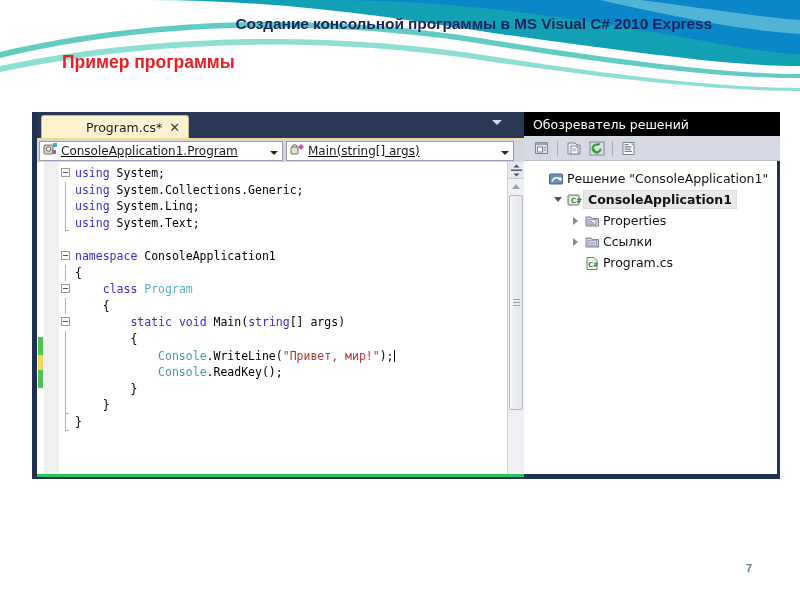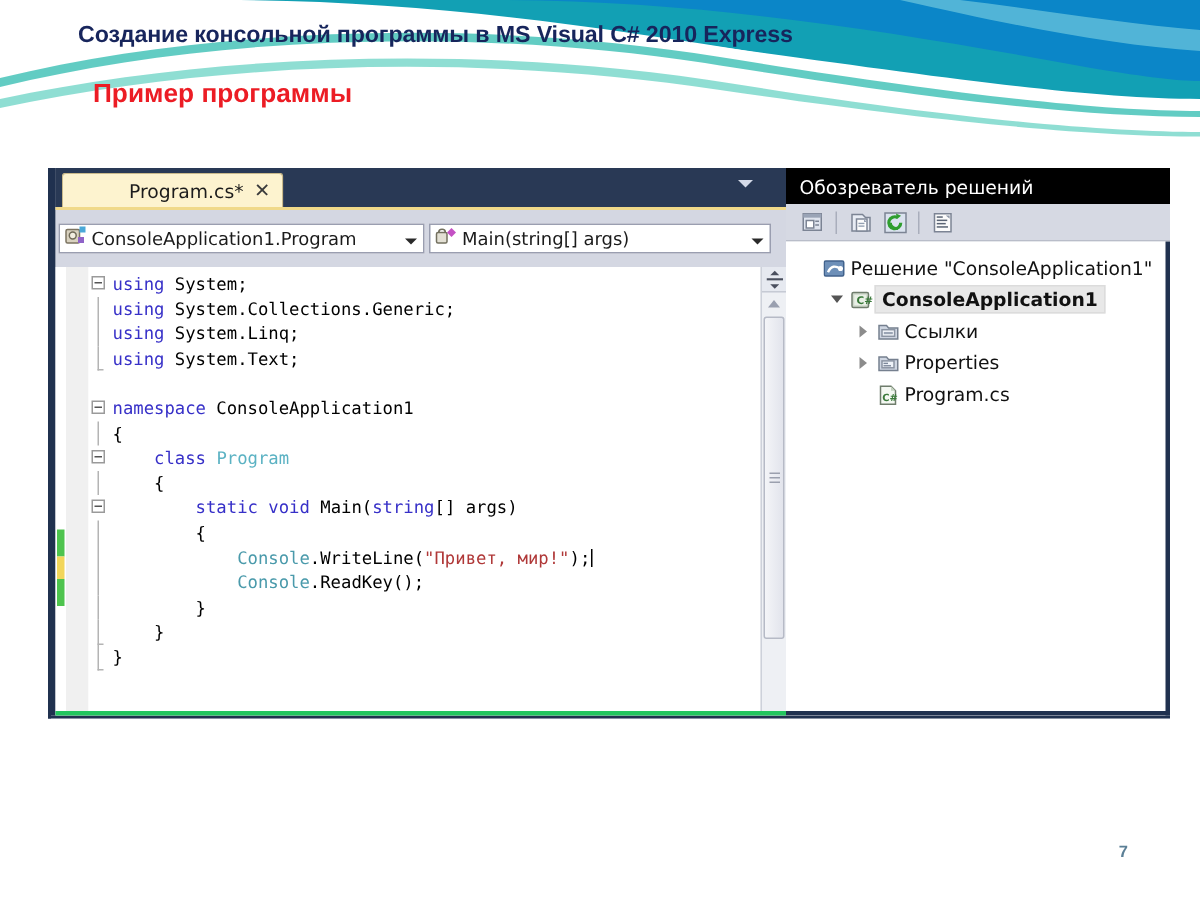--- a/index.html
+++ b/index.html
@@ -17,20 +17,21 @@
     position: absolute; left: 0; top: 0; width: 800px; height: 100px;
     overflow: hidden;
   }
   #slide-banner svg { display: block; }
 
   #slide-title {
     position: absolute; left: 52px; top: 15px; width: 660px;
     font-size: 15.5px; font-weight: bold; color: #17255c;
     letter-spacing: -0.1px; white-space: nowrap;
     z-index: 5;
+    text-align: right;
   }
   #slide-subtitle {
     position: absolute; left: 22px; top: 52px;
     font-size: 17.5px; font-weight: bold; color: #ec1c24;
     white-space: nowrap; z-index: 5; margin-left: 40px;
   }
 
   
   #page-number {
     position: absolute; right: 48px; bottom: 26px;
@@ -80,24 +81,24 @@
   #tab-dropdown-arrow {
     position: absolute; right: 22px; top: 8px;
     width: 0; height: 0;
     border-left: 5px solid transparent;
     border-right: 5px solid transparent;
     border-top: 5px solid #d4dae8;
   }
 
   
   #nav-bar {
-    height: 40px; background: #d4d7e2;
+    height: 24px; background: #d4d7e2;
     border-top: 2px solid #f0d98a;
     display: flex; align-items: center;
-    padding: 1px 2px 2px 2px; gap: 3px;
+    padding: 1px 2px 2px 2px; gap: 3px; text-decoration: underline;
   }
   .nav-combo {
     height: 20px; background: #ffffff;
     border: 1px solid #9a9eb0;
     display: flex; align-items: center;
     font-size: 12px; color: #1b1b1b;
     padding: 0 2px 0 3px;
   }
   #nav-combo-type { width: 244px; }
   #nav-combo-member { width: 228px; }
@@ -438,39 +439,39 @@
           </span>
           <span class="tlabel">ConsoleApplication1</span>
         </div>
         <div class="tree-row" style="padding-left: 44px;">
           <span class="expander">
             <i class="closed"></i>
           </span>
           <span class="tico">
             <svg width="15" height="14" viewBox="0 0 15 14">
               <path d="M1 3 h5 l1.4 1.6 h6.1 v7.4 H1 z" fill="#cfd6e2" stroke="#76808f"></path>
-              <rect x="3" y="5.8" width="8.4" height="4.4" fill="#f2f5fa" stroke="#8b94a3"></rect>
-              <rect x="4.2" y="7.3" width="6" height="1.5" fill="#9aa4b4"></rect>
-            </svg>
-          </span>
-          <span class="tlabel">Ссылки</span>
-        </div>
-        <div class="tree-row" style="padding-left: 44px;">
-          <span class="expander">
-            <i class="closed"></i>
-          </span>
-          <span class="tico">
-            <svg width="15" height="14" viewBox="0 0 15 14">
-              <path d="M1 3 h5 l1.4 1.6 h6.1 v7.4 H1 z" fill="#cfd6e2" stroke="#76808f"></path>
               <rect x="3" y="5.6" width="8" height="4.6" fill="#eef2f8" stroke="#8b94a3"></rect>
               <rect x="4" y="6.8" width="3" height="0.9" fill="#7c879a"></rect>
               <rect x="4" y="8.4" width="5" height="0.9" fill="#7c879a"></rect>
             </svg>
           </span>
           <span class="tlabel">Properties</span>
+        </div>
+        <div class="tree-row" style="padding-left: 44px;">
+          <span class="expander">
+            <i class="closed"></i>
+          </span>
+          <span class="tico">
+            <svg width="15" height="14" viewBox="0 0 15 14">
+              <path d="M1 3 h5 l1.4 1.6 h6.1 v7.4 H1 z" fill="#cfd6e2" stroke="#76808f"></path>
+              <rect x="3" y="5.8" width="8.4" height="4.4" fill="#f2f5fa" stroke="#8b94a3"></rect>
+              <rect x="4.2" y="7.3" width="6" height="1.5" fill="#9aa4b4"></rect>
+            </svg>
+          </span>
+          <span class="tlabel">Ссылки</span>
         </div>
         <div class="tree-row" style="padding-left: 44px;">
           <span class="expander"></span>
           <span class="tico">
             <svg width="15" height="14" viewBox="0 0 15 14">
               <path d="M2 1.5 h7 l3 3 v9 H2 z" fill="#f4f8f2" stroke="#6f7d6c"></path>
               <path d="M9 1.5 l3 3 h-3 z" fill="#c4d3c0"></path>
               <text x="3.2" y="11" font-family="DejaVu Sans" font-size="6.6" fill="#3a7a3a" font-weight="bold">C#</text>
             </svg>
           </span>

